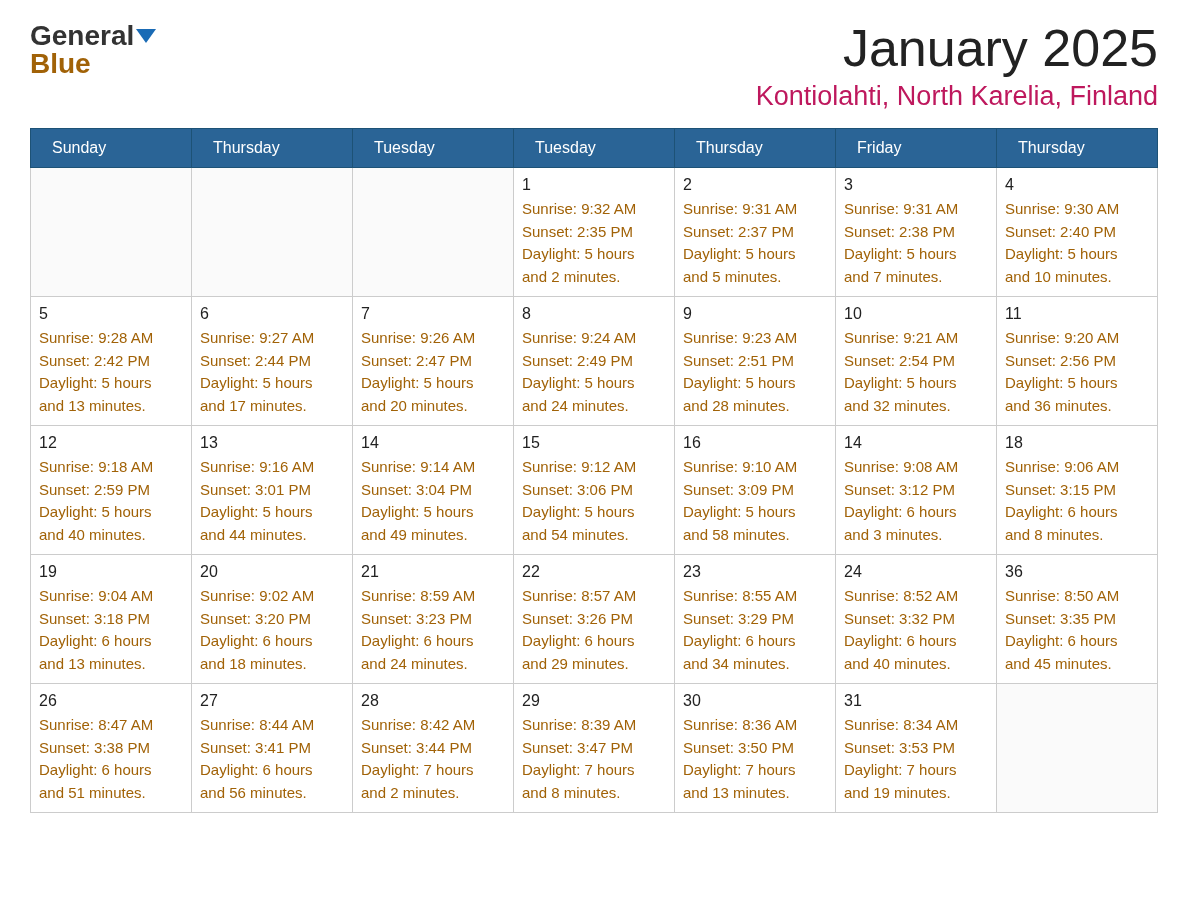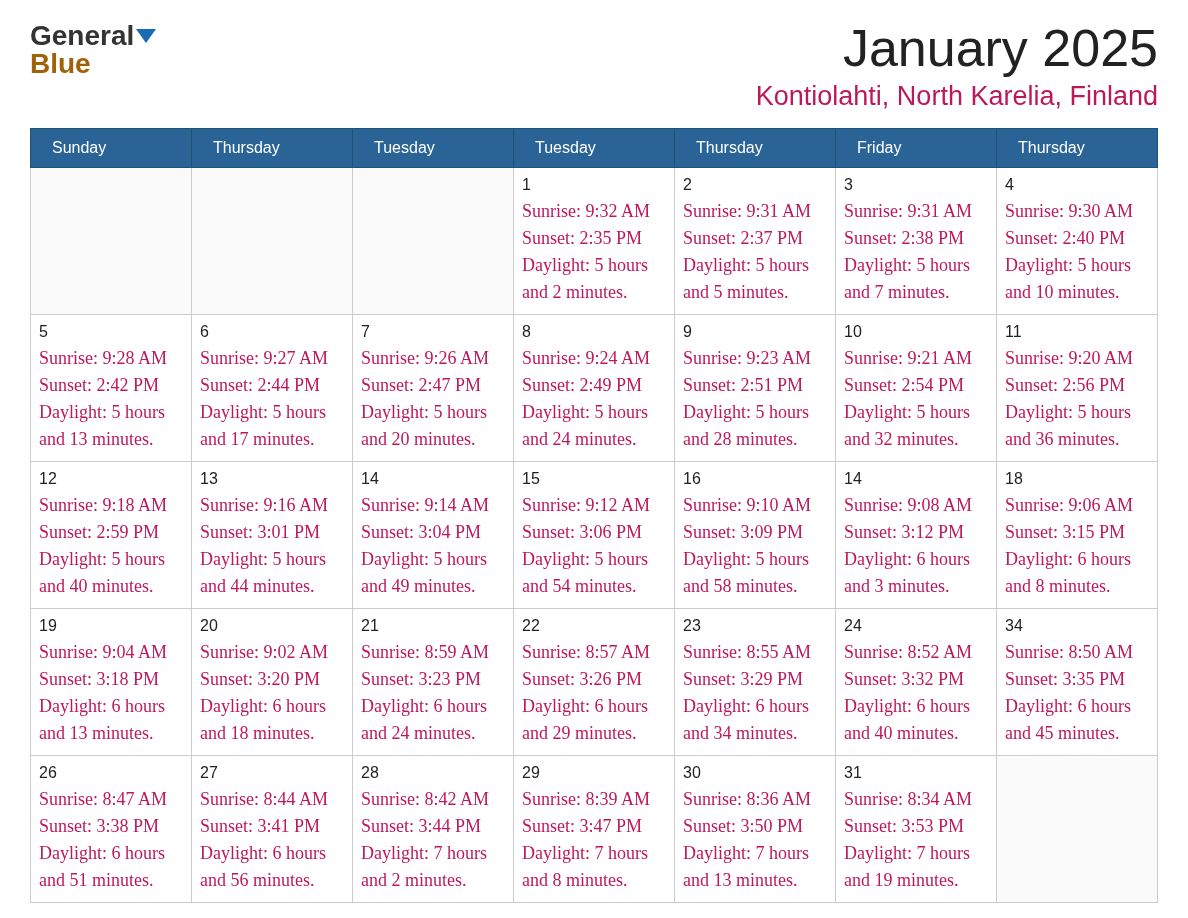--- a/index.html
+++ b/index.html
@@ -73,24 +73,23 @@
       font-size: 12.5px;
       color: #333;
     }
     .day-number {
       font-size: 16px;
       color: #222;
       margin-bottom: 4px;
       display: block;
     }
     .day-info {
-      font-size: 18px;
-      color: #be185d;
+      font-size: 15px;
+      color: #a16207;
       line-height: 1.5;
-      font-family: Liberation Serif, serif;
     }
     .empty-cell {
       background: #fafafa;
     }
     tr td {
       border-top: 2px solid #4a90d9;
     }
     tr:first-child td {
       border-top: none;
     }
@@ -228,21 +227,21 @@
         </td>
         <td>
           <span class="day-number">23</span>
           <div class="day-info">Sunrise: 8:55 AM<br>Sunset: 3:29 PM<br>Daylight: 6 hours<br>and 34 minutes.</div>
         </td>
         <td>
           <span class="day-number">24</span>
           <div class="day-info">Sunrise: 8:52 AM<br>Sunset: 3:32 PM<br>Daylight: 6 hours<br>and 40 minutes.</div>
         </td>
         <td>
-          <span class="day-number">34</span>
+          <span class="day-number">36</span>
           <div class="day-info">Sunrise: 8:50 AM<br>Sunset: 3:35 PM<br>Daylight: 6 hours<br>and 45 minutes.</div>
         </td>
       </tr>
       <tr>
         <td>
           <span class="day-number">26</span>
           <div class="day-info">Sunrise: 8:47 AM<br>Sunset: 3:38 PM<br>Daylight: 6 hours<br>and 51 minutes.</div>
         </td>
         <td>
           <span class="day-number">27</span>

